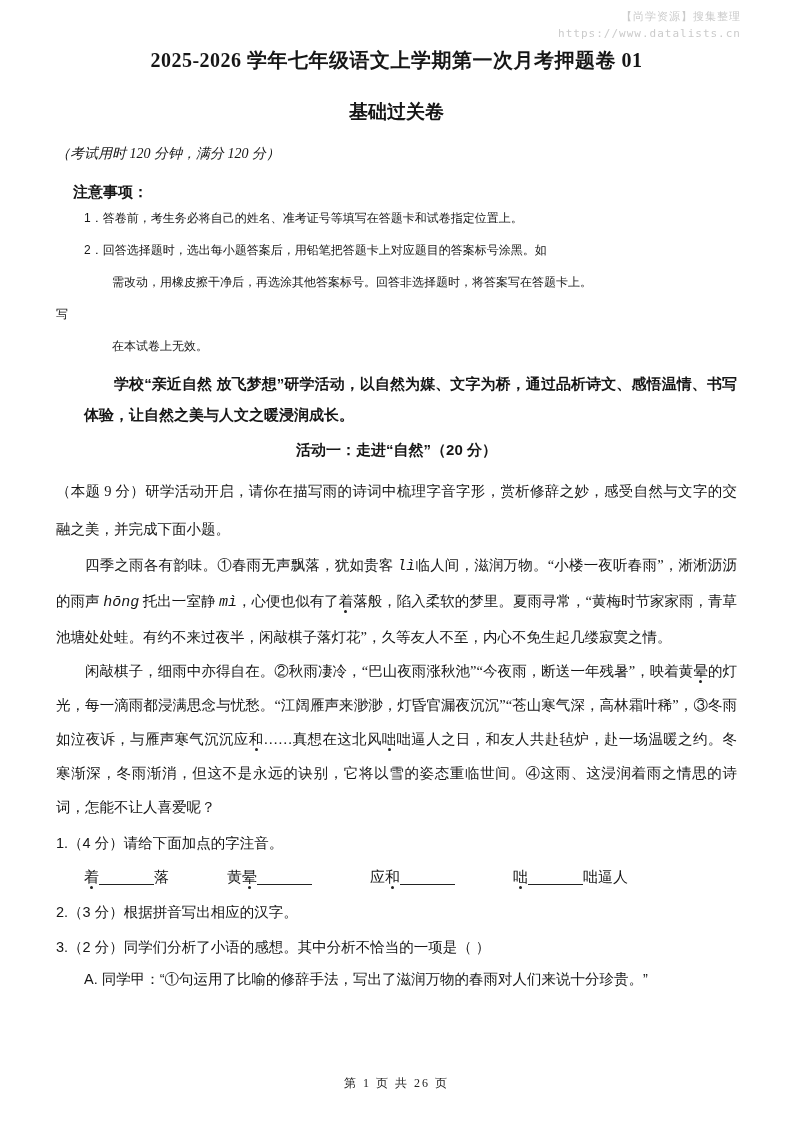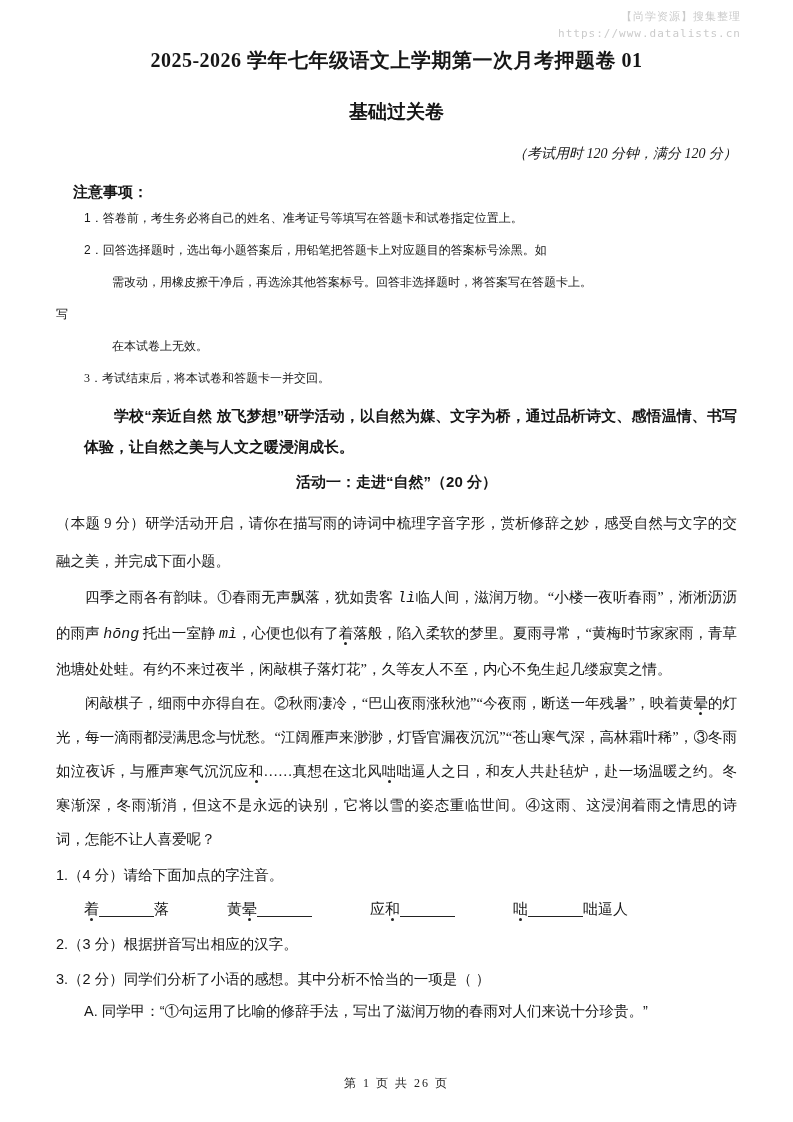--- a/index.html
+++ b/index.html
@@ -28,21 +28,21 @@
     font-size:20px; font-weight:700;
     font-family:"Liberation Serif", serif;
     letter-spacing:0.5px;
   }
   .subtitle {
     margin:25px 0 0; text-align:center;
     font-size:19px; font-weight:700;
     font-family:"Liberation Sans", sans-serif;
   }
   .exam-info {
-    margin:20px 0 0; text-align:right;
+    margin:20px 0 0; text-align:left;
     font-size:14px; font-style:italic;
   }
 
   .notice-heading {
     margin:20px 17px 0;
     font-size:15px; font-weight:700;
     font-family:"Liberation Sans", sans-serif;
   }
   .notice-line {
     font-size:12px; line-height:32px;
@@ -134,21 +134,20 @@
     <h2 class="subtitle">基础过关卷</h2>
     <div class="exam-info">（考试用时 120 分钟，满分 120 分）</div>
 
     <div class="notice-heading">注意事项：</div>
     <div class="notice-list">
         <div class="notice-line indent-1">1．答卷前，考生务必将自己的姓名、准考证号等填写在答题卡和试卷指定位置上。</div>
         <div class="notice-line indent-1">2．回答选择题时，选出每小题答案后，用铅笔把答题卡上对应题目的答案标号涂黑。如</div>
         <div class="notice-line indent-2">需改动，用橡皮擦干净后，再选涂其他答案标号。回答非选择题时，将答案写在答题卡上。</div>
         <div class="notice-line indent-0">写</div>
         <div class="notice-line indent-2">在本试卷上无效。</div>
-        <div class="notice-line indent-1 serif">3．考试结束后，将本试卷和答题卡一并交回。</div>
       </div>
 
     <p class="intro-bold">学校“亲近自然 放飞梦想”研学活动，以自然为媒、文字为桥，通过品析诗文、感悟温情、书写体验，让自然之美与人文之暖浸润成长。</p>
     <div class="activity-heading">活动一：走进“自然”（20 分）</div>
     <p class="task-intro">（本题 9 分）研学活动开启，请你在描写雨的诗词中梳理字音字形，赏析修辞之妙，感受自然与文字的交融之美，并完成下面小题。</p>
 
     <div class="passage">
       <p><span>四季之雨各有韵味。①春雨无声飘落，犹如贵客 </span><span class="pinyin">lì</span><span>临人间，滋润万物。“小楼一夜听春雨”，淅淅沥沥的雨声 </span><span class="pinyin">hōng</span><span> 托出一室静 </span><span class="pinyin">mì</span><span>，心便也似有了</span><span class="em-dot">着</span><span>落般，陷入柔软的梦里。夏雨寻常，“黄梅时节家家雨，青草池塘处处蛙。有约不来过夜半，闲敲棋子落灯花”，久等友人不至，内心不免生起几缕寂寞之情。</span></p>
       <p><span>闲敲棋子，细雨中亦得自在。②秋雨凄冷，“巴山夜雨涨秋池”“今夜雨，断送一年残暑”，映着黄</span><span class="em-dot">晕</span><span>的灯光，每一滴雨都浸满思念与忧愁。“江阔雁声来渺渺，灯昏官漏夜沉沉”“苍山寒气深，高林霜叶稀”，③冬雨如泣夜诉，与雁声寒气沉沉应</span><span class="em-dot">和</span><span>……真想在这北风</span><span class="em-dot">咄</span><span>咄逼人之日，和友人共赴毡炉，赴一场温暖之约。冬寒渐深，冬雨渐消，但这不是永远的诀别，它将以雪的姿态重临世间。④这雨、这浸润着雨之情思的诗词，怎能不让人喜爱呢？</span></p>
     </div>

